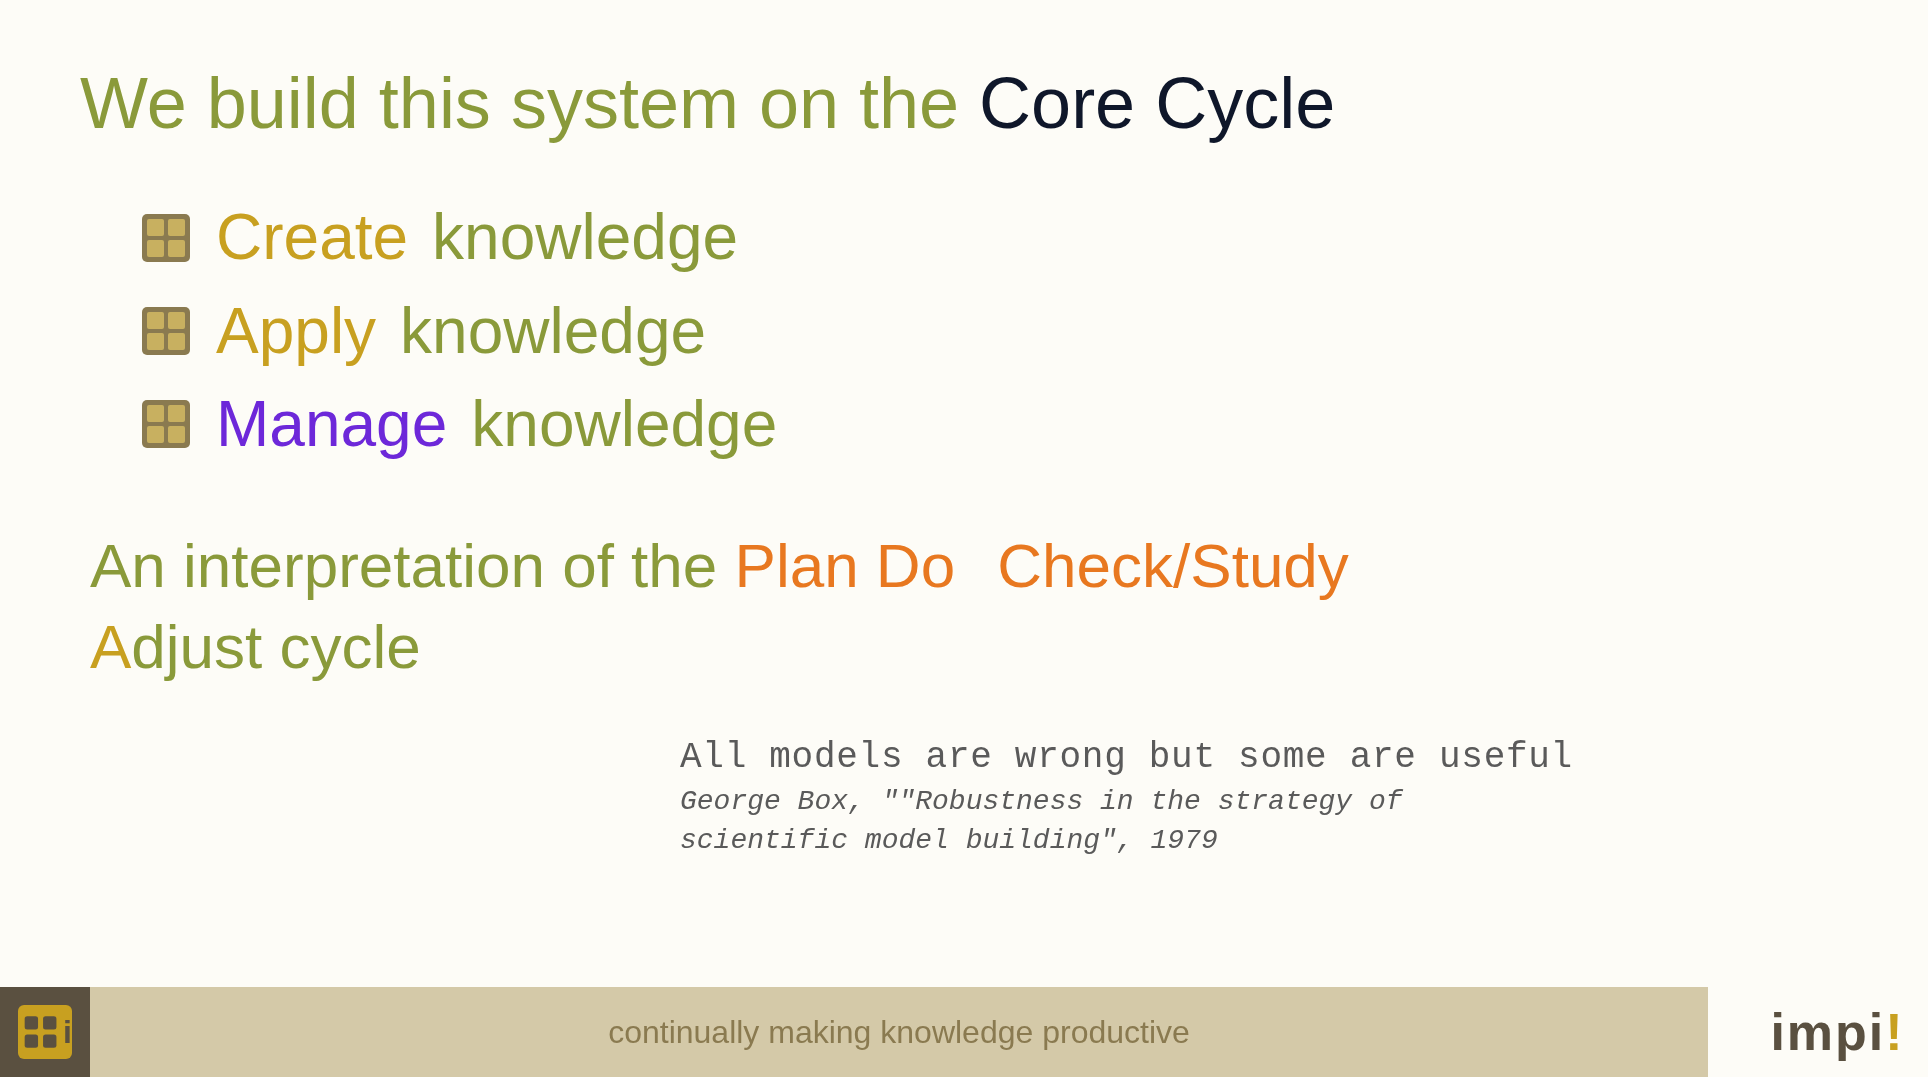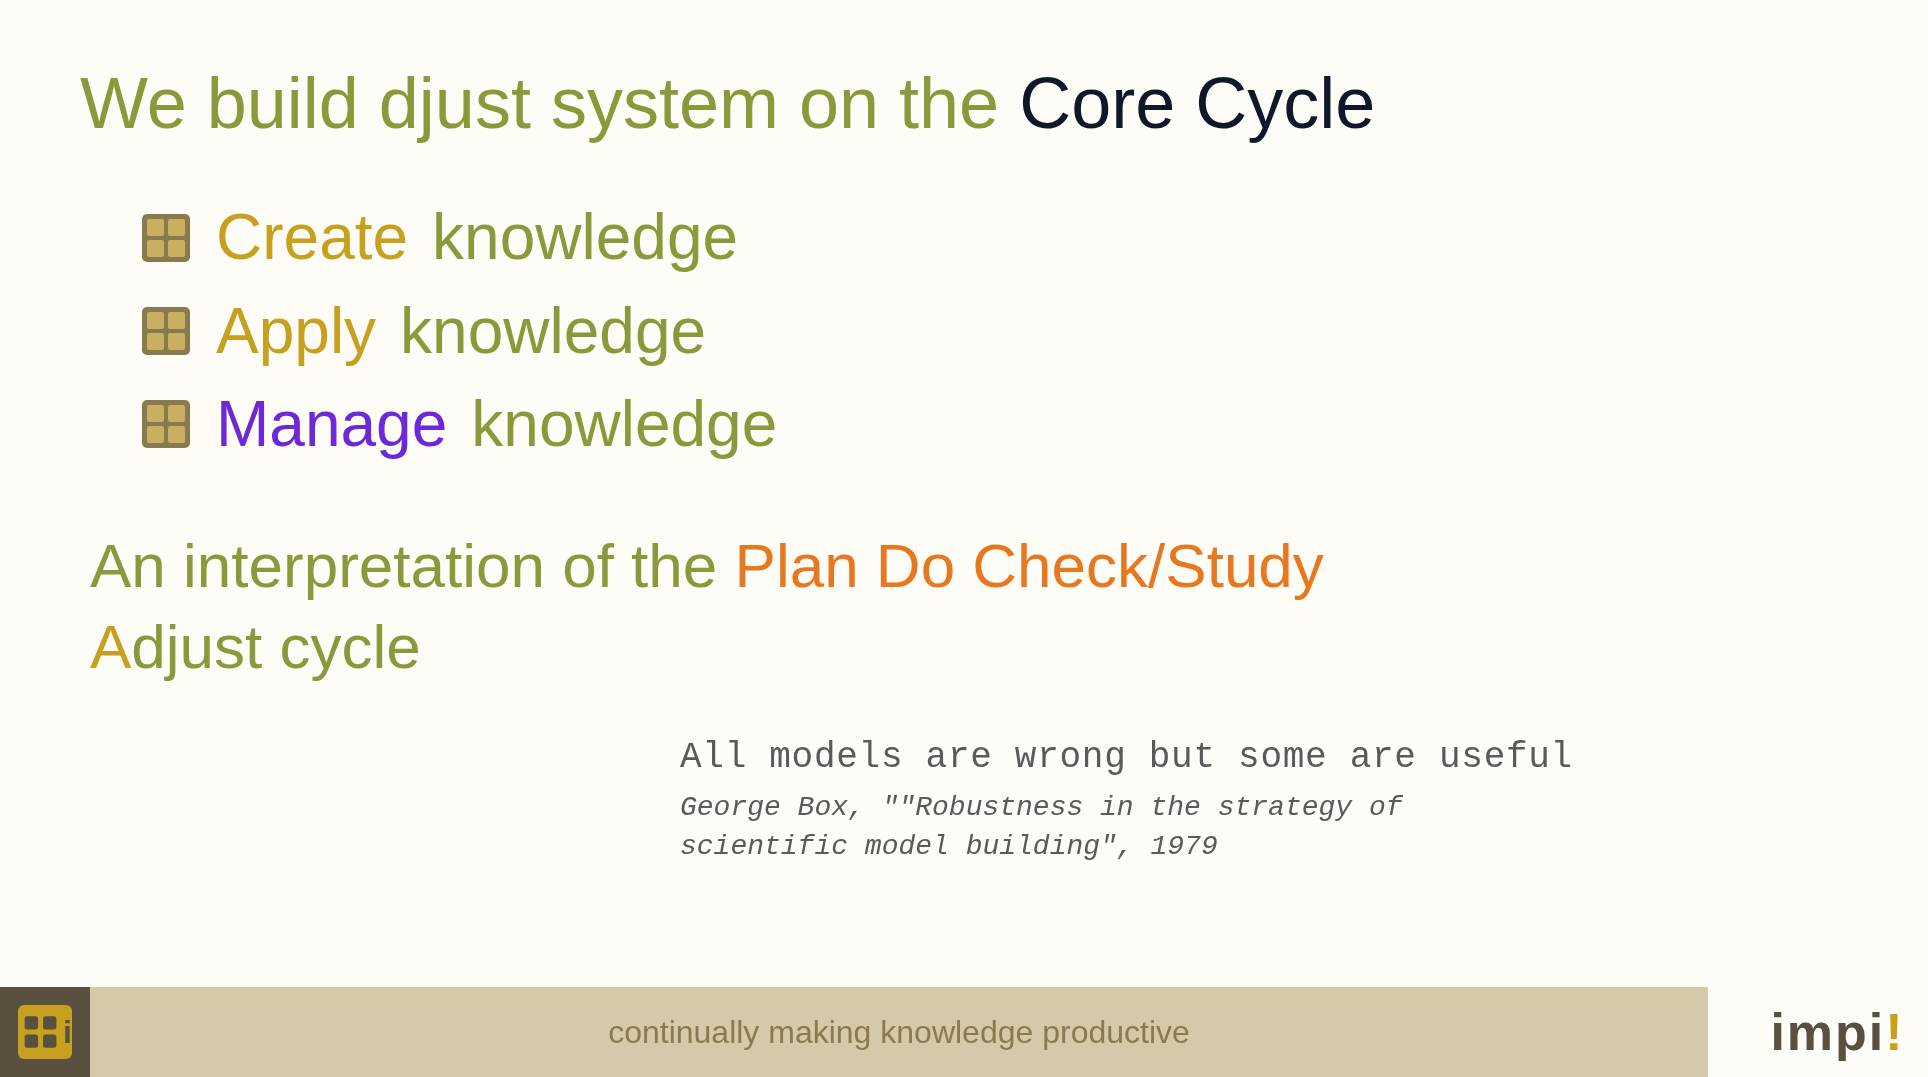--- a/index.html
+++ b/index.html
@@ -66,21 +66,21 @@
 
     .quote-section {
       padding-left: 600px;
       margin-top: 20px;
     }
 
     .quote-main {
       font-family: 'Courier New', Courier, monospace;
       font-size: 36px;
       color: #5a5a5a;
-      margin-bottom: 10px;
+      margin-bottom: 4px;
       letter-spacing: 0.02em;
     }
 
     .quote-citation {
       font-family: 'Courier New', Courier, monospace;
       font-size: 28px;
       color: #5a5a5a;
       font-style: italic;
       line-height: 1.4;
       max-width: 900px;
@@ -177,21 +177,21 @@
       width: 52px;
       height: 52px;
     }
   </style>
 </head>
 <body>
 
 <div class="main-content">
 
   <h1 class="main-title">
-    <span>We build djust system on the </span><span class="highlight">Core Cycle</span>
+    <span>We build this system on the </span><span class="highlight">Core Cycle</span>
   </h1>
 
   <ul class="bullet-list">
     <li>
       <span class="list-bullet">
         <svg viewBox="0 0 52 52" xmlns="http://www.w3.org/2000/svg">
           <rect x="2" y="2" width="48" height="48" rx="5" fill="#8a7a50"></rect>
           <rect x="7" y="7" width="17" height="17" rx="2" fill="#c8b060"></rect>
           <rect x="28" y="7" width="17" height="17" rx="2" fill="#c8b060"></rect>
           <rect x="7" y="28" width="17" height="17" rx="2" fill="#c8b060"></rect>
@@ -224,21 +224,21 @@
           <rect x="28" y="28" width="17" height="17" rx="2" fill="#c8b060"></rect>
         </svg>
       </span>
       <span style="color:#6d28d9;">Manage</span>
         <span> knowledge</span>
     </li>
   </ul>
 
   <div class="subtitle-section">
     <p class="subtitle-text">
-      <span>An interpretation of the </span><span style="color:#e87820;">Plan </span><span style="color:#e87820;">Do </span><span style="color:#e87820;">Check/Study </span><span style="color:#c8a020;">A</span><span>djust cycle</span>
+      <span>An interpretation of the </span><span style="color:#e87820;">Plan </span><span style="color:#e87820;">Do </span><span style="color:#e87820;margin-left:25px;">Check/Study </span><span style="color:#c8a020;">A</span><span>djust cycle</span>
     </p>
   </div>
 
   <div class="quote-section">
     <p class="quote-main">All models are wrong but some are useful</p>
     <p class="quote-citation">George Box, ""Robustness in the strategy of scientific model building", 1979</p>
   </div>
 
 </div>
 

